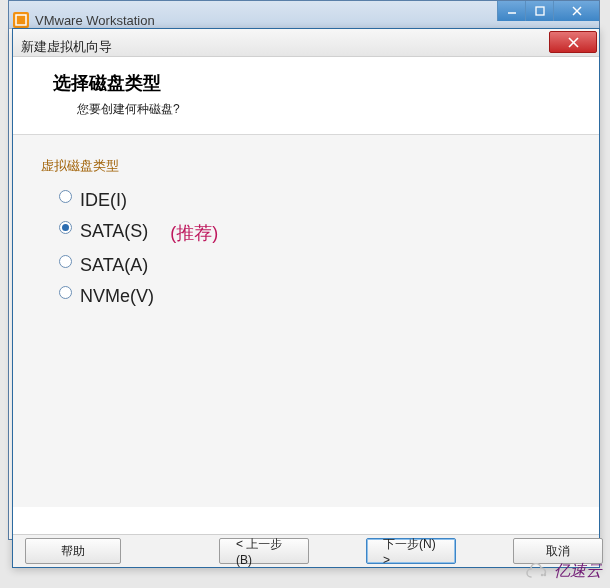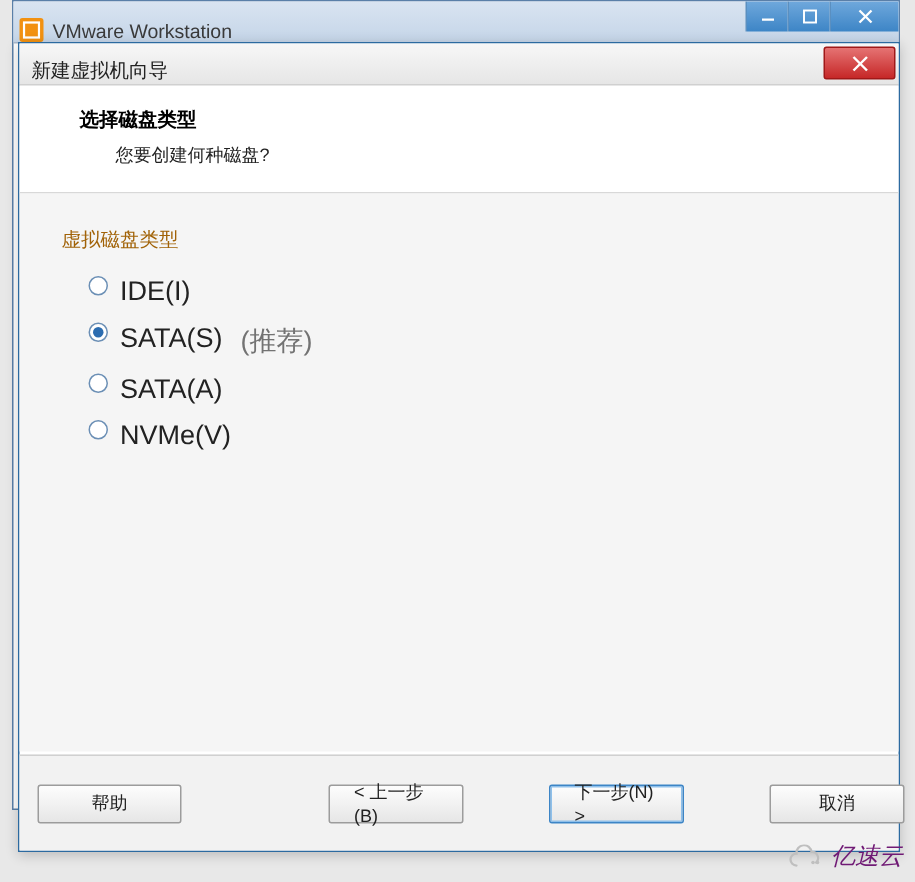--- a/index.html
+++ b/index.html
@@ -82,21 +82,21 @@
   border-radius: 2px;
   display: flex; align-items: center; justify-content: center;
 }
 .dialog-close svg { width: 11px; height: 11px; }
 
 .header-section {
   background: #fff;
   padding: 14px 20px 16px 40px;
   border-bottom: 1px solid #d8d8d8;
 }
-.header-heading { font-size: 13px; font-weight: bold; color: #000; margin-bottom: 6px; }
+.header-heading { font-size: 18px; font-weight: bold; color: #000; margin-bottom: 6px; }
 .header-sub { font-size: 12px; color: #222; margin-left: 24px; }
 
 .body-section {
   background: #f5f5f5;
   padding: 22px 28px 20px 28px;
   height: 372px;
 }
 .group-label { font-size: 13px; color: #a16207; margin-bottom: 10px; }
 .radio-row {
   display: flex; align-items: flex-start;
@@ -114,26 +114,26 @@
 }
 .radio.checked::after {
   content: '';
   position: absolute;
   left: 2px; top: 2px;
   width: 7px; height: 7px;
   border-radius: 50%;
   background: #2b6cb0;
 }
 .radio-label { }
-.radio-hint { margin-left: 12px; color: #737373; }
+.radio-hint { margin-left: 22px; color: #be185d; }
 
 .footer {
   position: absolute;
   left: 0; right: 0; bottom: 0;
-  height: 64px;
+  height: 33px;
   border-top: 1px solid #d0d0d0;
   background: #f2f2f2;
   display: flex; align-items: center;
   padding: 0 12px;
   gap: 41px;
 }
 .footer .spacer { flex: 1; }
 .btn {
   height: 26px;
   padding: 0 16px;

